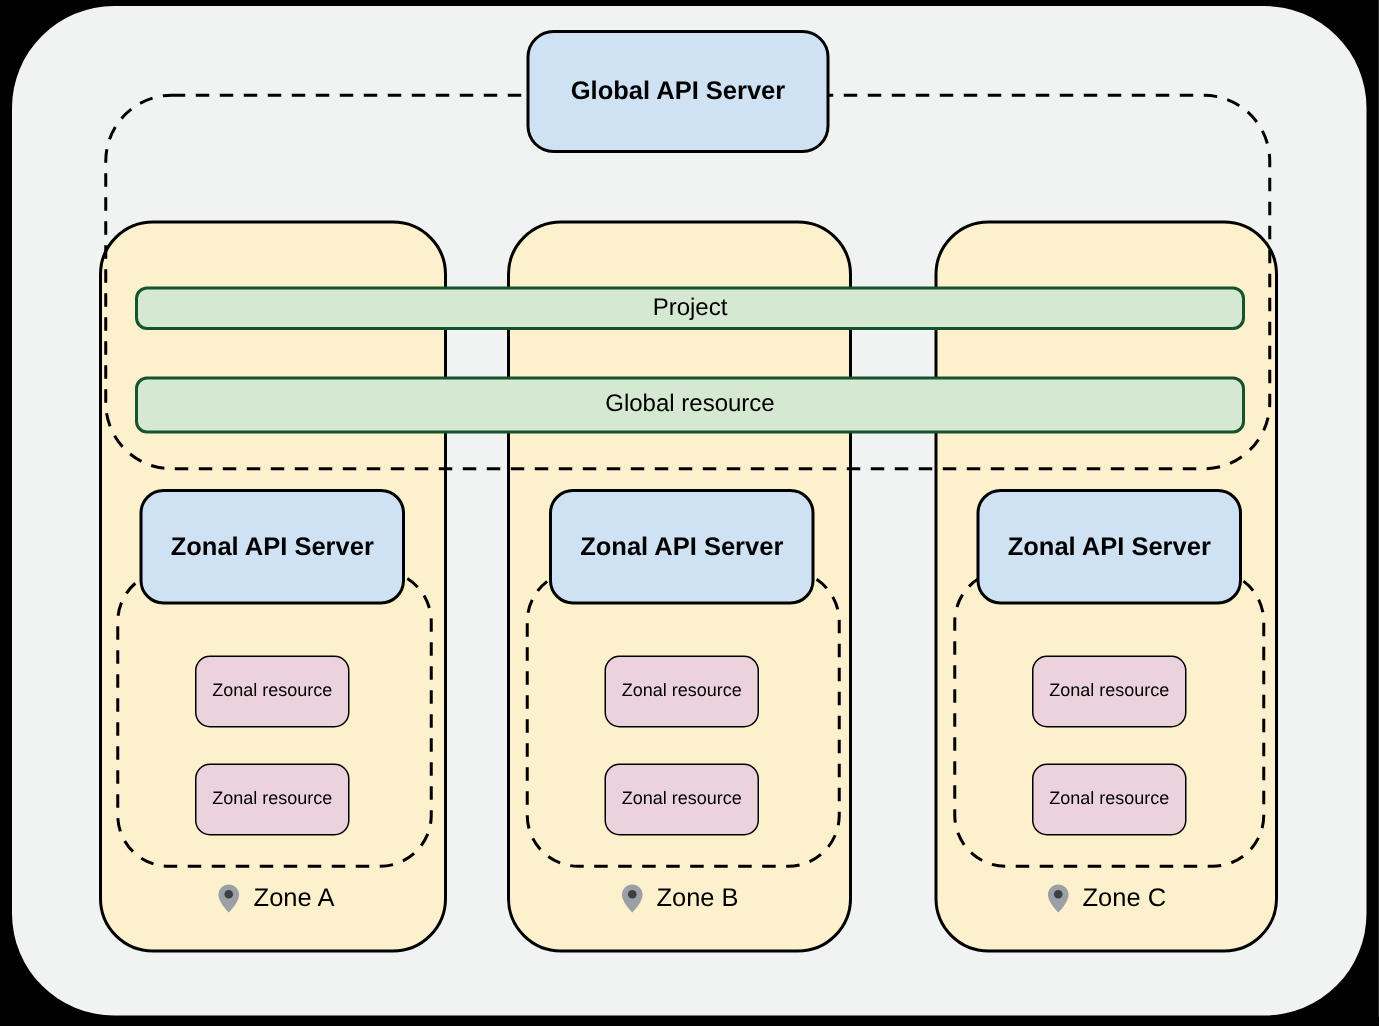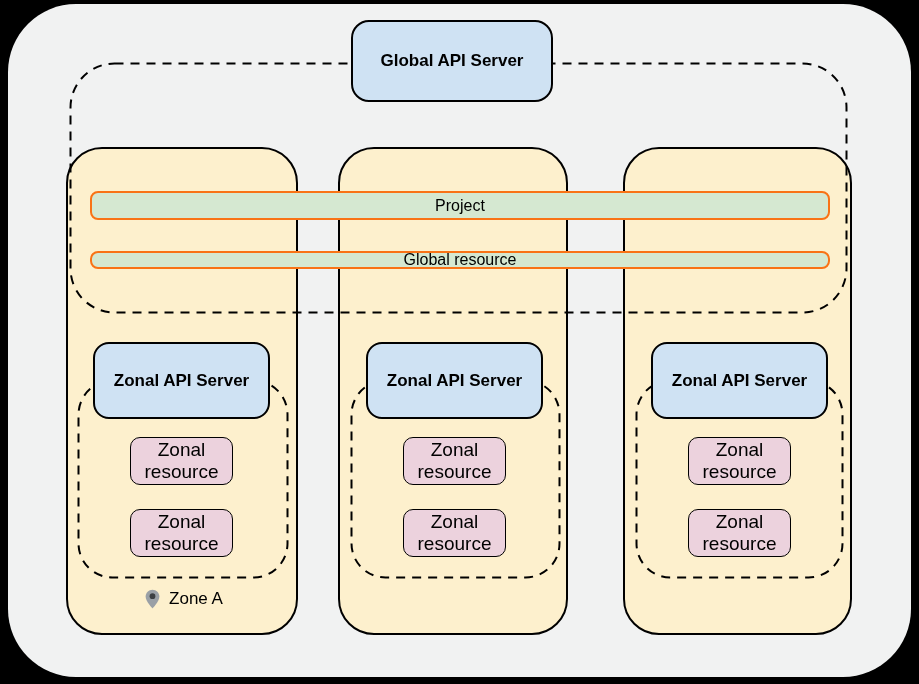--- a/index.html
+++ b/index.html
@@ -45,46 +45,46 @@
     position: absolute;
     display: flex; align-items: center; justify-content: center;
     border: 2px solid #000;
     box-sizing: border-box;
     background: #cfe2f3;
     font-size: 17px;
     text-align: center;
     font-weight: bold;
   }
   .global-api { left: 351px; top: 20px; width: 202px; height: 82px; border-radius: 18px; }
-  .zonal-api  { top: 342px; width: 177px; height: 77px; border-radius: 16px; }
+  .zonal-api  { top: 326px; width: 177px; height: 77px; border-radius: 16px; }
   .api-a { left: 93px; }
   .api-b { left: 366px; }
   .api-c { left: 651px; }
   .bar {
     position: absolute;
     left: 90px; width: 740px;
     display: flex; align-items: center; justify-content: center;
     background: #d5e8d1;
-    border: 2px solid #f97316;
+    border: 2px solid #14532d;
     border-radius: 8px;
     box-sizing: border-box;
     font-size: 16px;
   }
   .project         { top: 191px; height: 29px; }
-  .global-resource { top: 251px; height: 18px; }
+  .global-resource { top: 251px; height: 38px; }
   .resource {
     position: absolute;
     width: 103px; height: 48px;
     background: #ecd2dd;
     border: 1.5px solid #000;
     border-radius: 10px;
     box-sizing: border-box;
     display: flex; align-items: center; justify-content: center;
     text-align: center;
-    font-size: 19px;
+    font-size: 12px;
     line-height: 1.15;
   }
   .res-1 { top: 437px; }
   .res-2 { top: 509px; }
   .res-a { left: 130px; }
   .res-b { left: 403px; }
   .res-c { left: 688px; }
   .pin-label {
     position: absolute;
     display: flex; align-items: center; justify-content: center;
@@ -160,16 +160,30 @@
   </div>
 
   <div class="pin-label zone-name label-a">
     <svg class="pin" width="15" height="20" viewBox="0 0 24 32" xmlns="http://www.w3.org/2000/svg">
       <path d="M12 1C5.9 1 1 5.9 1 12c0 8.2 11 19 11 19s11-10.8 11-19C23 5.9 18.1 1 12 1z" fill="#9aa0a6"></path>
       <circle cx="12" cy="11.5" r="4.6" fill="#3c4043"></circle>
     </svg>
     <span>Zone A</span>
   </div>
 
+  <div class="pin-label zone-name label-b">
+    <svg class="pin" width="15" height="20" viewBox="0 0 24 32" xmlns="http://www.w3.org/2000/svg">
+      <path d="M12 1C5.9 1 1 5.9 1 12c0 8.2 11 19 11 19s11-10.8 11-19C23 5.9 18.1 1 12 1z" fill="#9aa0a6"></path>
+      <circle cx="12" cy="11.5" r="4.6" fill="#3c4043"></circle>
+    </svg>
+    <span>Zone B</span>
+  </div>
 
+  <div class="pin-label zone-name label-c">
+    <svg class="pin" width="15" height="20" viewBox="0 0 24 32" xmlns="http://www.w3.org/2000/svg">
+      <path d="M12 1C5.9 1 1 5.9 1 12c0 8.2 11 19 11 19s11-10.8 11-19C23 5.9 18.1 1 12 1z" fill="#9aa0a6"></path>
+      <circle cx="12" cy="11.5" r="4.6" fill="#3c4043"></circle>
+    </svg>
+    <span>Zone C</span>
+  </div>
 
 
 </div>
 
 </body></html>

